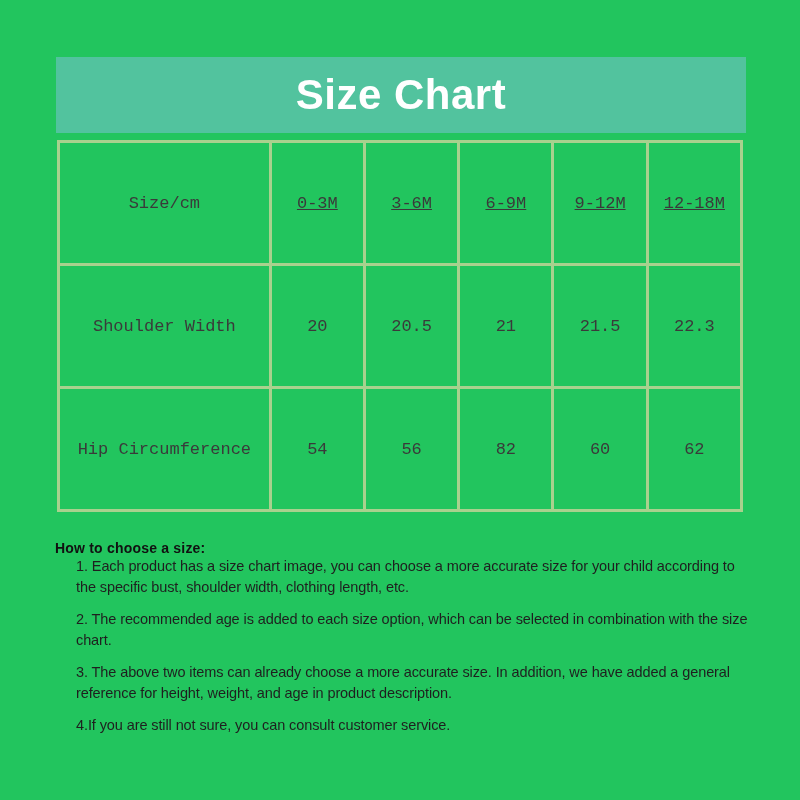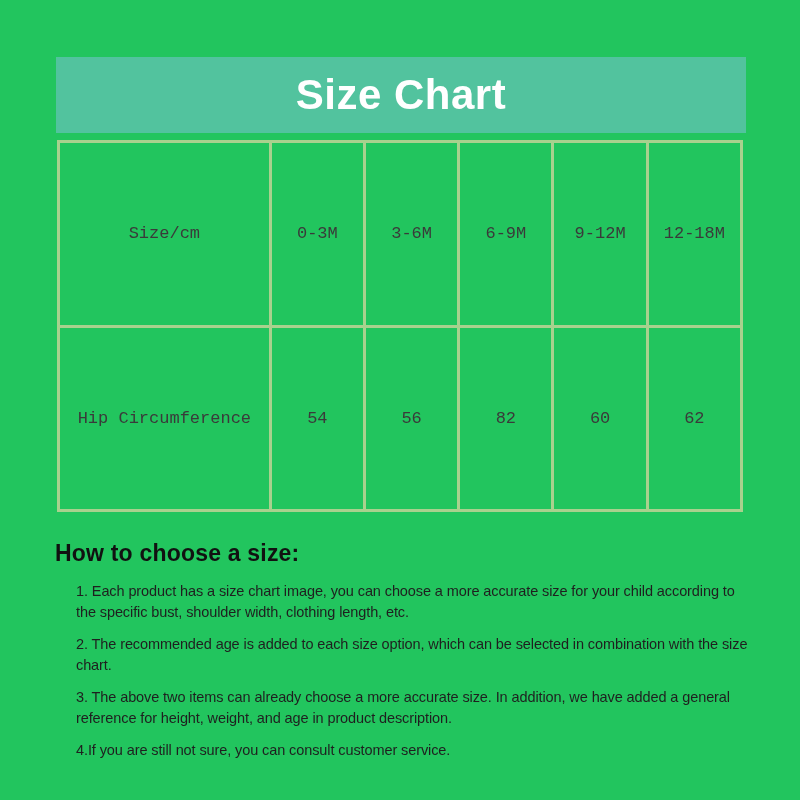--- a/index.html
+++ b/index.html
@@ -35,30 +35,30 @@
     font-family:"Liberation Mono", monospace;
     font-size:17px;color:var(--table-text);
   }
   .size-table th,.size-table td{
     border:3px solid var(--table-border-green);
     text-align:center;vertical-align:middle;
     font-weight:normal;padding:0 2px;
   }
   .size-table tr{height:20%;}
   .size-table .col-label{width:31%;}
-  .size-table .col-val{width:13.8%;}
+  .size-table .col-val{width:13.8%;text-decoration:underline;}
 
   
   .guide{
     position:absolute;left:55px;top:540px;width:700px;
     color:var(--body-text);
   }
   .guide-heading{
-    font-size:23px;font-weight:bold;color:#111111;
-    margin-bottom:14px;letter-spacing:0.2px;
+    font-size:14px;font-weight:bold;color:#111111;
+    margin-bottom:0;letter-spacing:0.2px;
   }
   .guide p{
     font-size:14.5px;line-height:21px;margin-bottom:10px;
     letter-spacing:-0.1px;
     margin-left:21px;
   }
   .guide p.gap{margin-bottom:11px;}
 </style>
 </head>
 <body>
@@ -73,20 +73,28 @@
     <tbody>
       <tr>
         <th class="col-label">Size/cm</th>
         <th class="col-val">0-3M</th>
         <th class="col-val">3-6M</th>
         <th class="col-val">6-9M</th>
         <th class="col-val">9-12M</th>
         <th class="col-val">12-18M</th>
       </tr>
       <tr>
+        <td>Shoulder Width</td>
+        <td>20</td>
+        <td>20.5</td>
+        <td>21</td>
+        <td>21.5</td>
+        <td>22.3</td>
+      </tr>
+      <tr>
         <td>Hip Circumference</td>
         <td>54</td>
         <td>56</td>
         <td>82</td>
         <td>60</td>
         <td>62</td>
       </tr>
     </tbody>
   </table>
 

